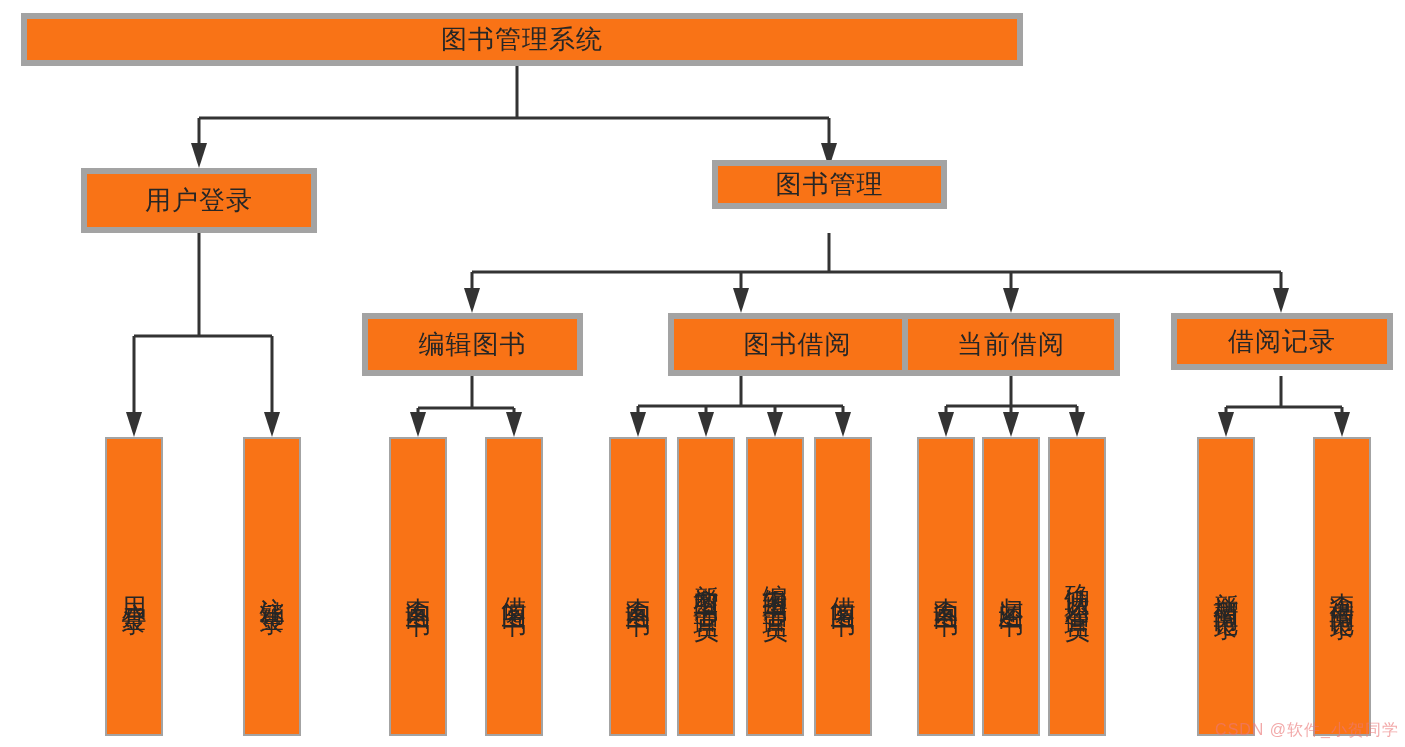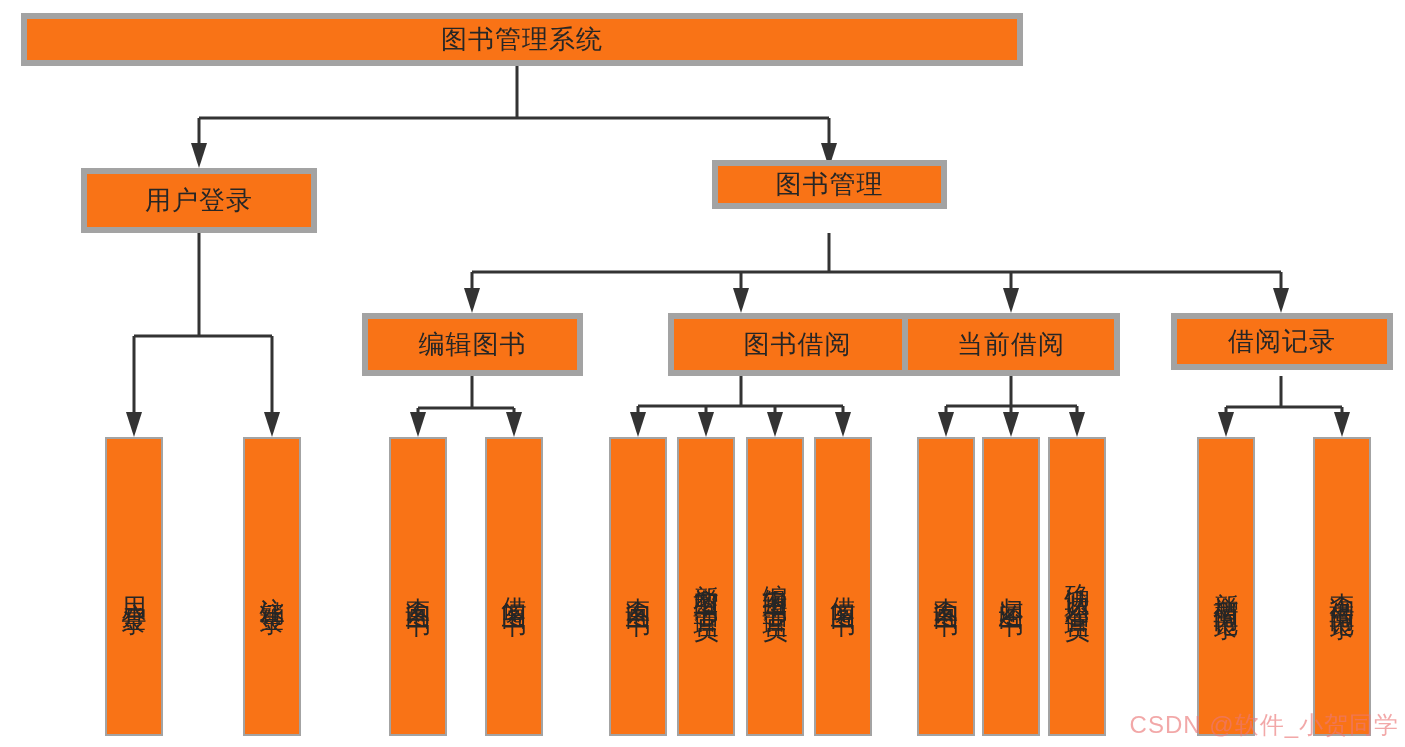--- a/index.html
+++ b/index.html
@@ -46,21 +46,21 @@
     font-size: 25px;
     line-height: 1;
     letter-spacing: 5px;
     white-space: normal;
     max-height: 286px;
   }
   .watermark {
     position: absolute;
     right: 6px;
     bottom: 6px;
-    font-size: 24px;
+    font-size: 16px;
     letter-spacing: 1px;
     white-space: nowrap;
     opacity: 0.8;
     pointer-events: none;
   }
 </style>
 </head>
 <body>
 
 <div class="canvas">

